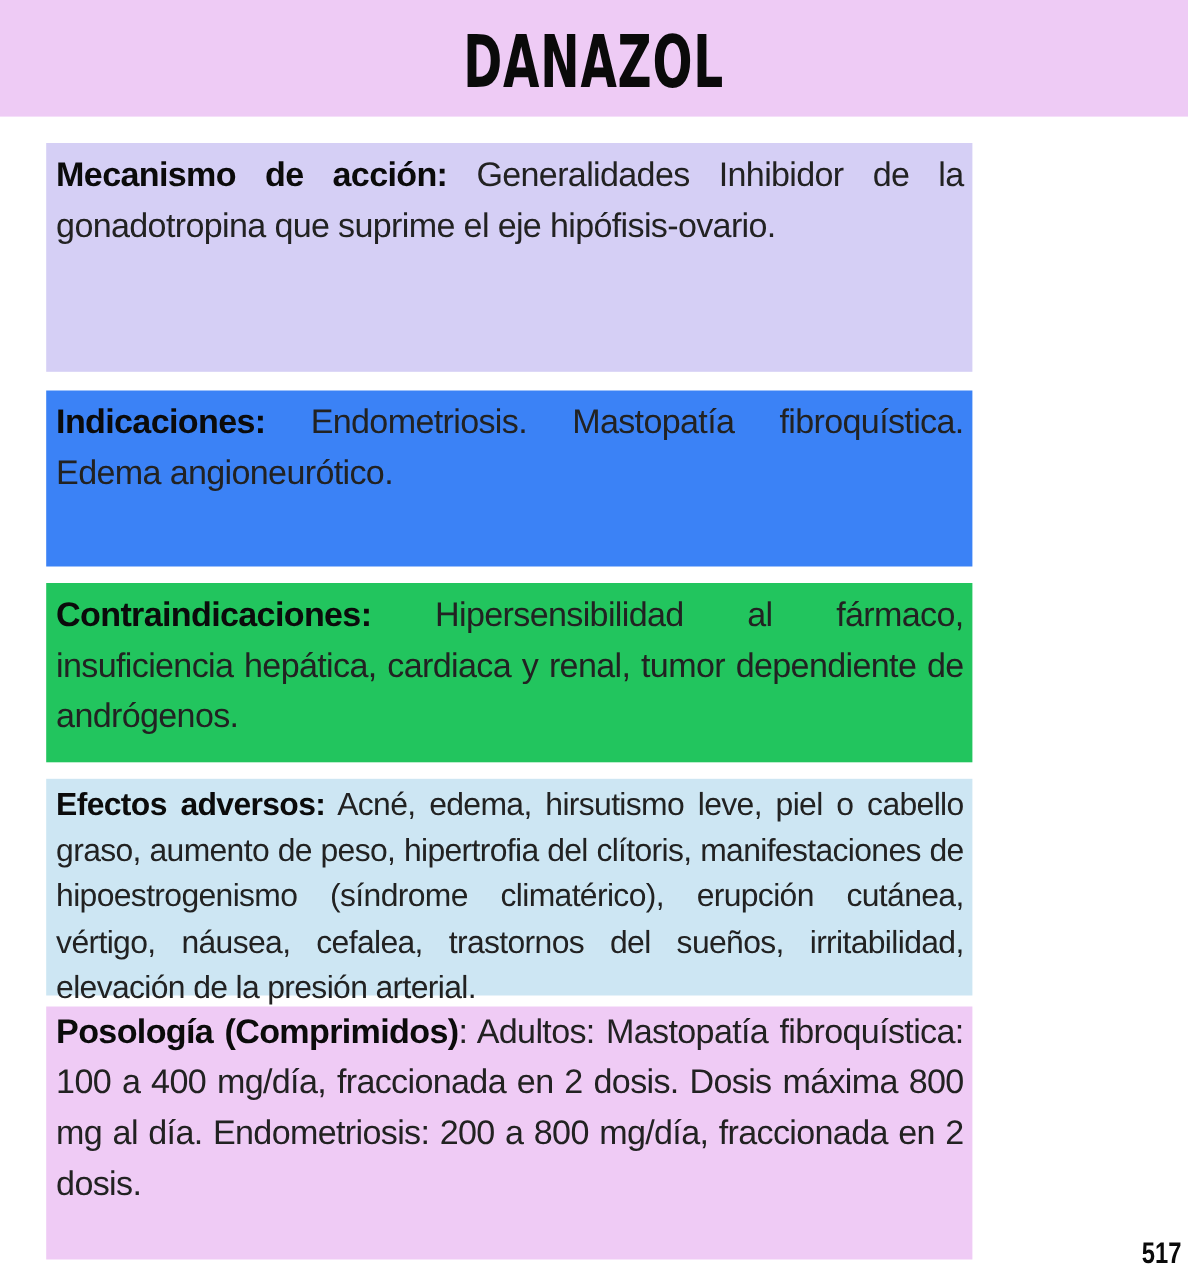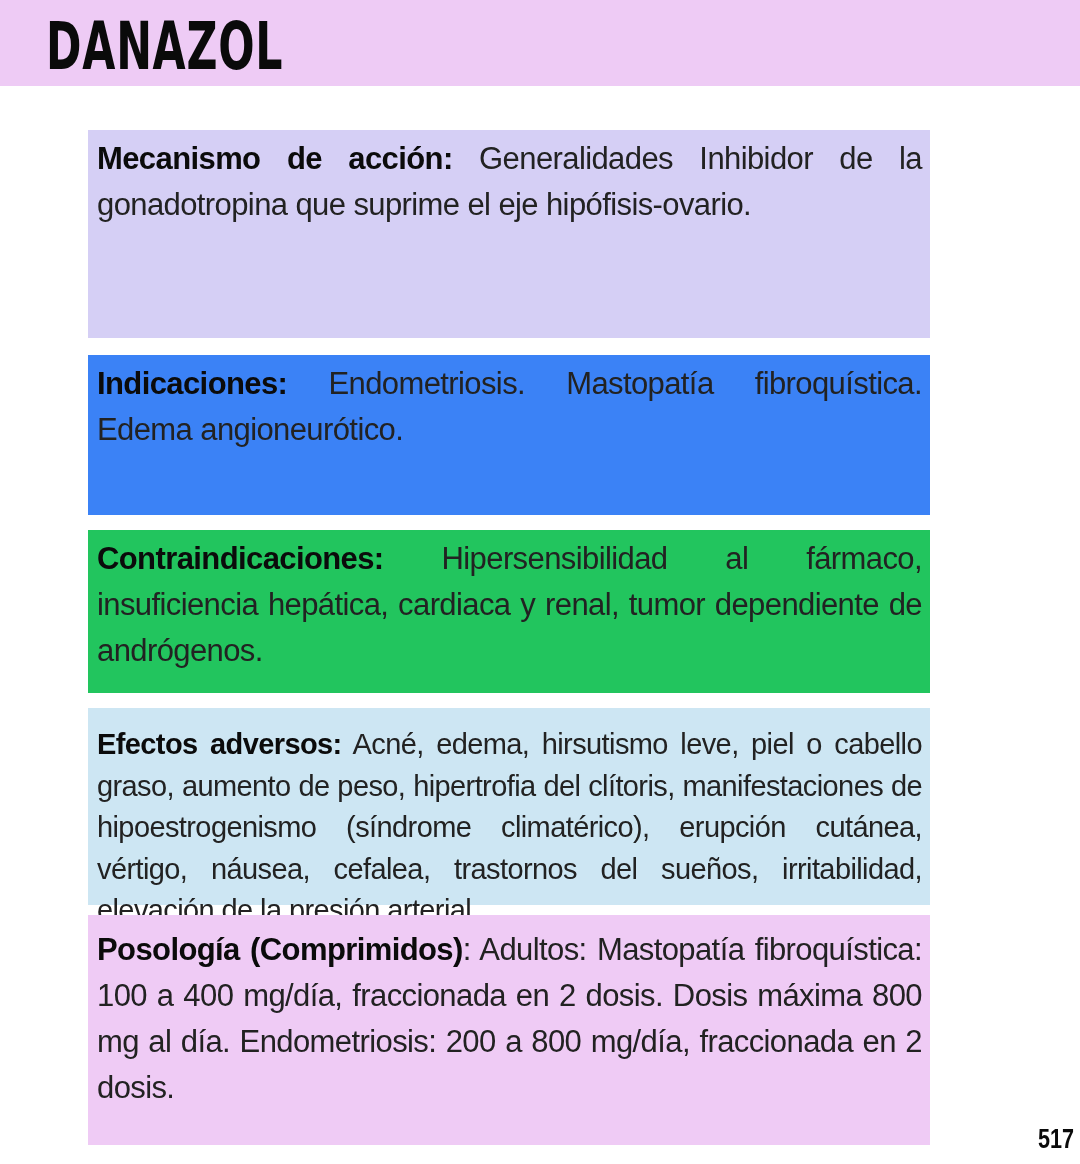--- a/index.html
+++ b/index.html
@@ -1,48 +1,47 @@
 <!DOCTYPE html>
 <html><head>
   <meta charset="utf-8">
   <style>
     * { box-sizing: border-box; margin: 0; padding: 0; }
     html, body { width: 1080px; height: 1164px; background: #ffffff; overflow: hidden; }
     body { position: relative; font-family: "Liberation Sans", sans-serif; color: #1a1a1a; }
 
     .header {
-      position: absolute; left: 0; top: 0; width: 1080px; height: 86px;
+      position: absolute; left: 0; top: 0; width: 1080px; height: 106px;
       background: #eecbf5;
-      display: flex; align-items: center; 
+      display: flex; align-items: center; justify-content: center;
     }
     .title {
       font-family: "DejaVu Sans Condensed", "DejaVu Sans", sans-serif;
       font-weight: bold; font-size: 66px; letter-spacing: 1px;
       color: #0a0a0a;
       transform: scaleX(0.72);
       margin-top: 6px;
     }
 
     .box {
       position: absolute; left: 42px; width: 842px;
       padding: 6px 8px 0 9px;
       font-size: 31px; line-height: 46px;
       text-align: justify;
       font-family: "Liberation Sans Narrow", "Liberation Sans", sans-serif;
       letter-spacing: -0.6px;
-      margin-left: 46px;
     }
     .box .label { font-weight: bold; color: #0b0b0b; }
     .box .text { color: #222; }
 
     .b-mec  { top: 130px; height: 208px; background: #d5cff5; }
     .b-ind  { top: 355px; height: 160px; background: #3b82f6; }
     .b-con  { top: 530px; height: 163px; background: #22c55e; }
-    .b-efe  { top: 708px; height: 197px; background: #cde6f3; font-size: 29px; line-height: 41.5px; padding-top: 16px; }
-    .b-pos  { top: 915px; height: 230px; background: #efcbf5; padding-top: 12px; }
+    .b-efe  { top: 708px; height: 197px; background: #cde6f3; font-size: 29px; line-height: 41.5px; padding-top: 4px; }
+    .b-pos  { top: 915px; height: 230px; background: #efcbf5; padding-top: 0; }
 
     .page-num {
       position: absolute; right: 6px; top: 1124px;
       font-weight: bold; font-size: 27px; color: #0a0a0a;
       font-family: "Liberation Sans Narrow", "Liberation Sans", sans-serif;
       transform: scaleX(0.8); transform-origin: right;
     }
   </style>
 </head>
 <body>

